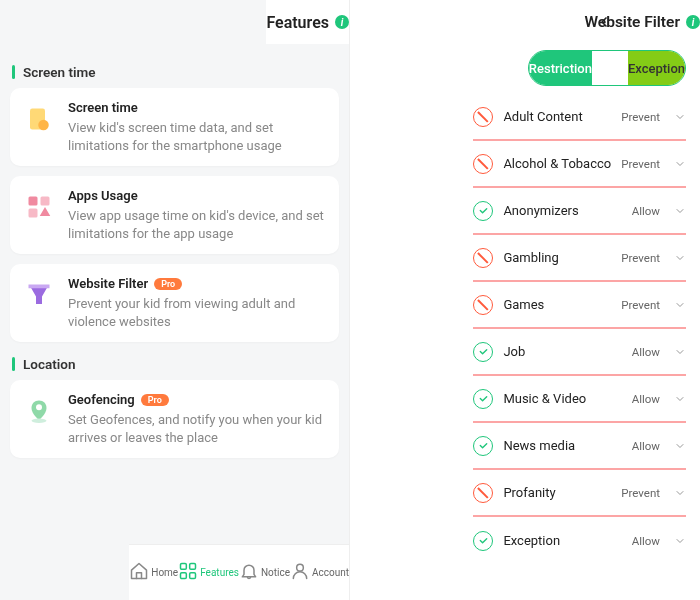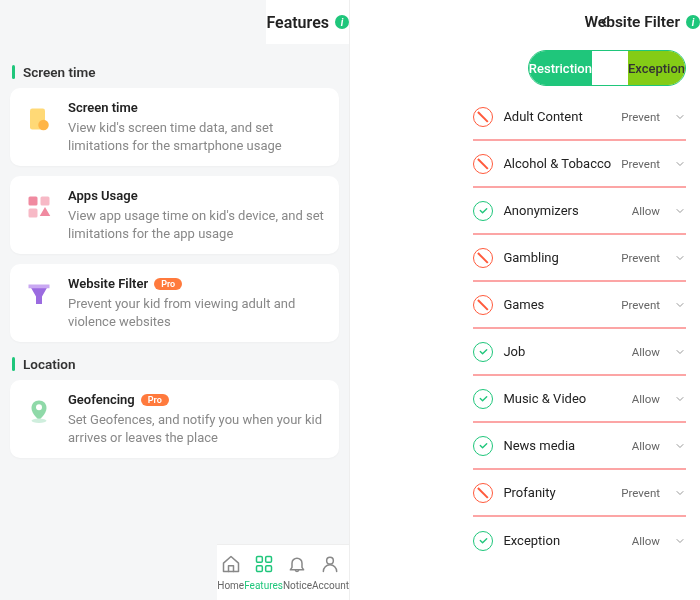--- a/index.html
+++ b/index.html
@@ -16,21 +16,21 @@
   .bar { width:3px; height:14px; background:#1fc67b; border-radius:2px;}
   .section-h span { font-size:13.5px; font-weight:600; color:#333;}
   .card { background:#fff; border-radius:10px; padding:12px 12px 12px 12px; margin-bottom:10px; display:flex; gap:12px; align-items:flex-start; box-shadow: 0 1px 2px rgba(0,0,0,0.03);}
   .card-icon { width:34px; height:34px; flex:0 0 34px; display:flex; align-items:center; justify-content:center; margin-top:2px;}
   .card-body { flex:1; min-width:0;}
   .card-title { font-size:13px; font-weight:600; color:#222; display:flex; align-items:center; gap:6px; margin-bottom:4px;}
   .card-desc { font-size:13px; color:#888; line-height:1.35;}
   .pro { background:#ff7a3d; color:#fff; font-size:9px; font-weight:600; padding:1px 7px; border-radius:8px;}
   
   .nav { height:56px; background:#fff; border-top:1px solid #eee; display:flex;}
-  .nav-item { flex:1; display:flex; flex-direction:column; align-items:center; justify-content:center; gap:2px;}
+  .nav-item { flex:1; display:flex; flex-direction:row; align-items:center; justify-content:center; gap:2px;}
   .nav-item span { font-size:10px; color:#666;}
   .nav-item.active svg { stroke:#1fc67b; fill:none;}
   .nav-item.active span { color:#1fc67b;}
   .nav-item svg { stroke:#888; fill:none;}
   
   .r-header { height:44px; display:flex; align-items:center; justify-content:center; position:relative; gap:6px;}
   .r-header h1 { font-size:15.5px; font-weight:600; color:#222;}
   .back { position:absolute; left:12px; top:0; bottom:0; display:flex; align-items:center;}
   .seg { margin:6px 14px 8px 14px; height:36px; border:1px solid #1fc67b; border-radius:18px; display:flex; overflow:hidden;gap:36px;}
   .seg-btn { flex:1; display:flex; align-items:center; justify-content:center; font-size:13px; font-weight:500;}

